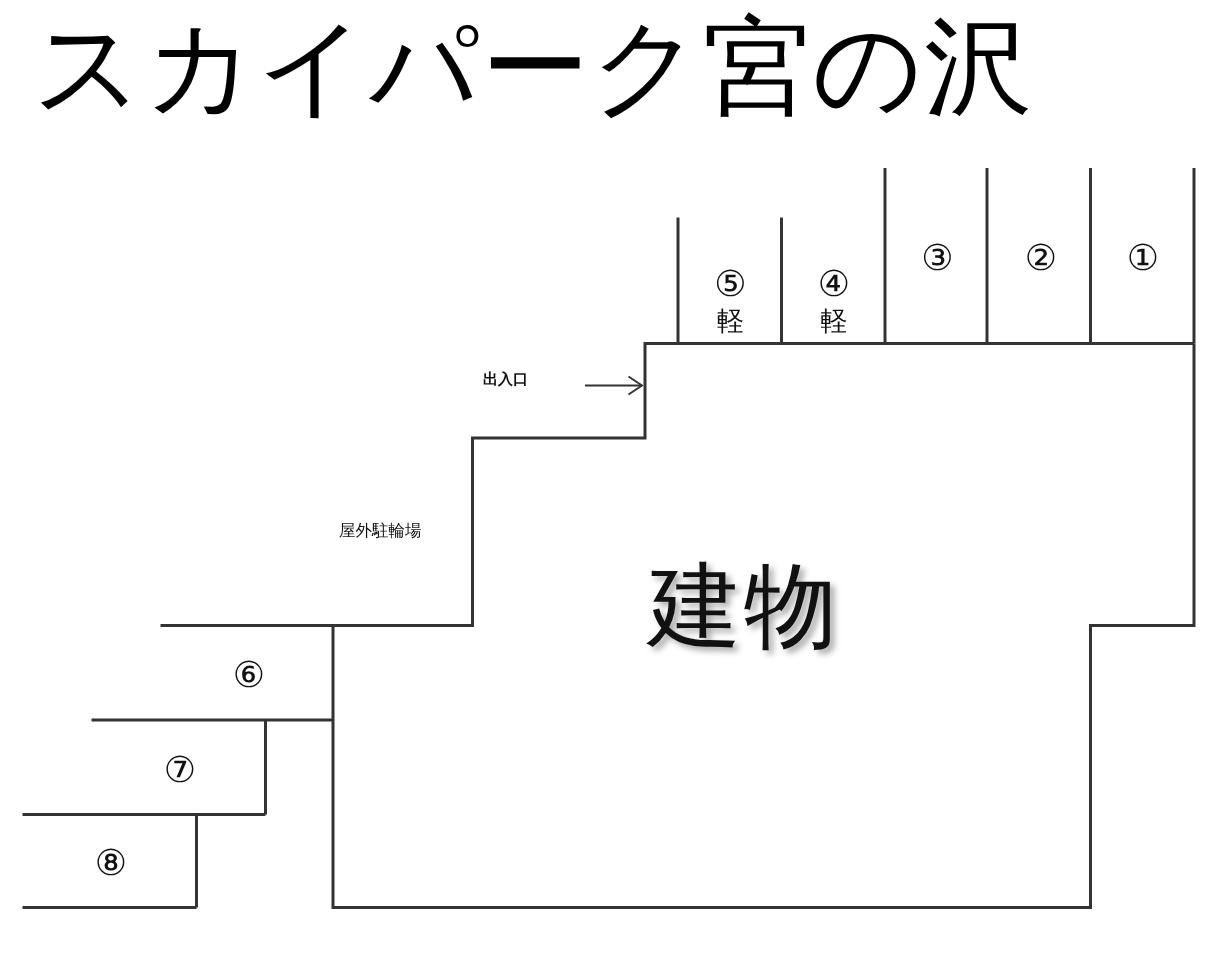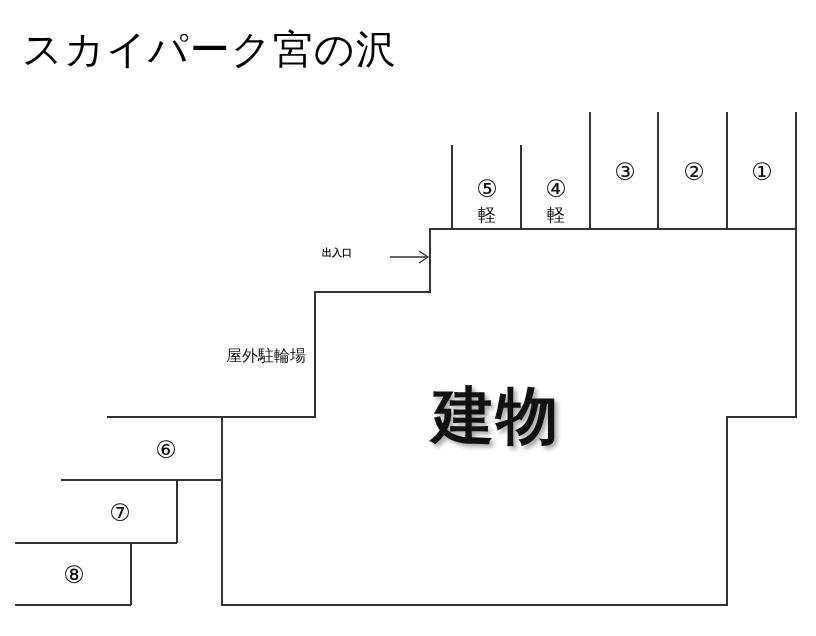--- a/index.html
+++ b/index.html
@@ -1,24 +1,24 @@
 <!DOCTYPE html>
 <html><head>
 <meta charset="utf-8">
 <style>
   html, body { margin:0; padding:0; background:#ffffff; }
   body { width:816px; height:636px; position:relative; overflow:hidden; font-family:"DejaVu Sans", sans-serif; color:#111; }
-  .title { position:absolute; left:22px; top:10px; font-size:40px; line-height:80px; letter-spacing:1px; font-family:Liberation Serif, serif; font-weight:normal; color:#000; white-space:nowrap; }
+  .title { position:absolute; left:22px; top:10px; font-size:72px; line-height:80px; letter-spacing:1px; font-family:Liberation Mono, monospace; font-weight:normal; color:#000; white-space:nowrap; }
   svg.plan { position:absolute; left:0; top:0; }
   .lbl { position:absolute; text-align:center; white-space:nowrap; color:#111; }
   .num { font-size:24px; line-height:26px; }
   .kei { font-size:18px; line-height:20px; }
   .entrance { position:absolute; left:322px; top:246px; font-size:10px; font-weight:bold; }
-  .bike { position:absolute; left:226px; top:346px; font-size:16px;font-family:Liberation Mono, monospace; }
-  .building { position:absolute; left:432px; top:374px; font-size:62px; font-weight:bold; letter-spacing:2px; text-shadow:3px 3px 4px rgba(0,0,0,0.35); }
+  .bike { position:absolute; left:226px; top:346px; font-size:11px;font-family:Liberation Mono, monospace; }
+  .building { position:absolute; left:432px; top:362px; font-size:62px; font-weight:normal; letter-spacing:2px; text-shadow:3px 3px 4px rgba(0,0,0,0.35); }
 </style>
 </head>
 <body>
 
 <div class="title">スカイパーク宮の沢</div>
 
 <svg class="plan" width="816" height="636" viewBox="0 0 816 636">
   <g stroke="#333" stroke-width="2" fill="none">
 
     <polyline points="796,229 430,229 430,292 315,292 315,417 222,417 222,605 727,605 727,417 796,417 796,229"></polyline>

